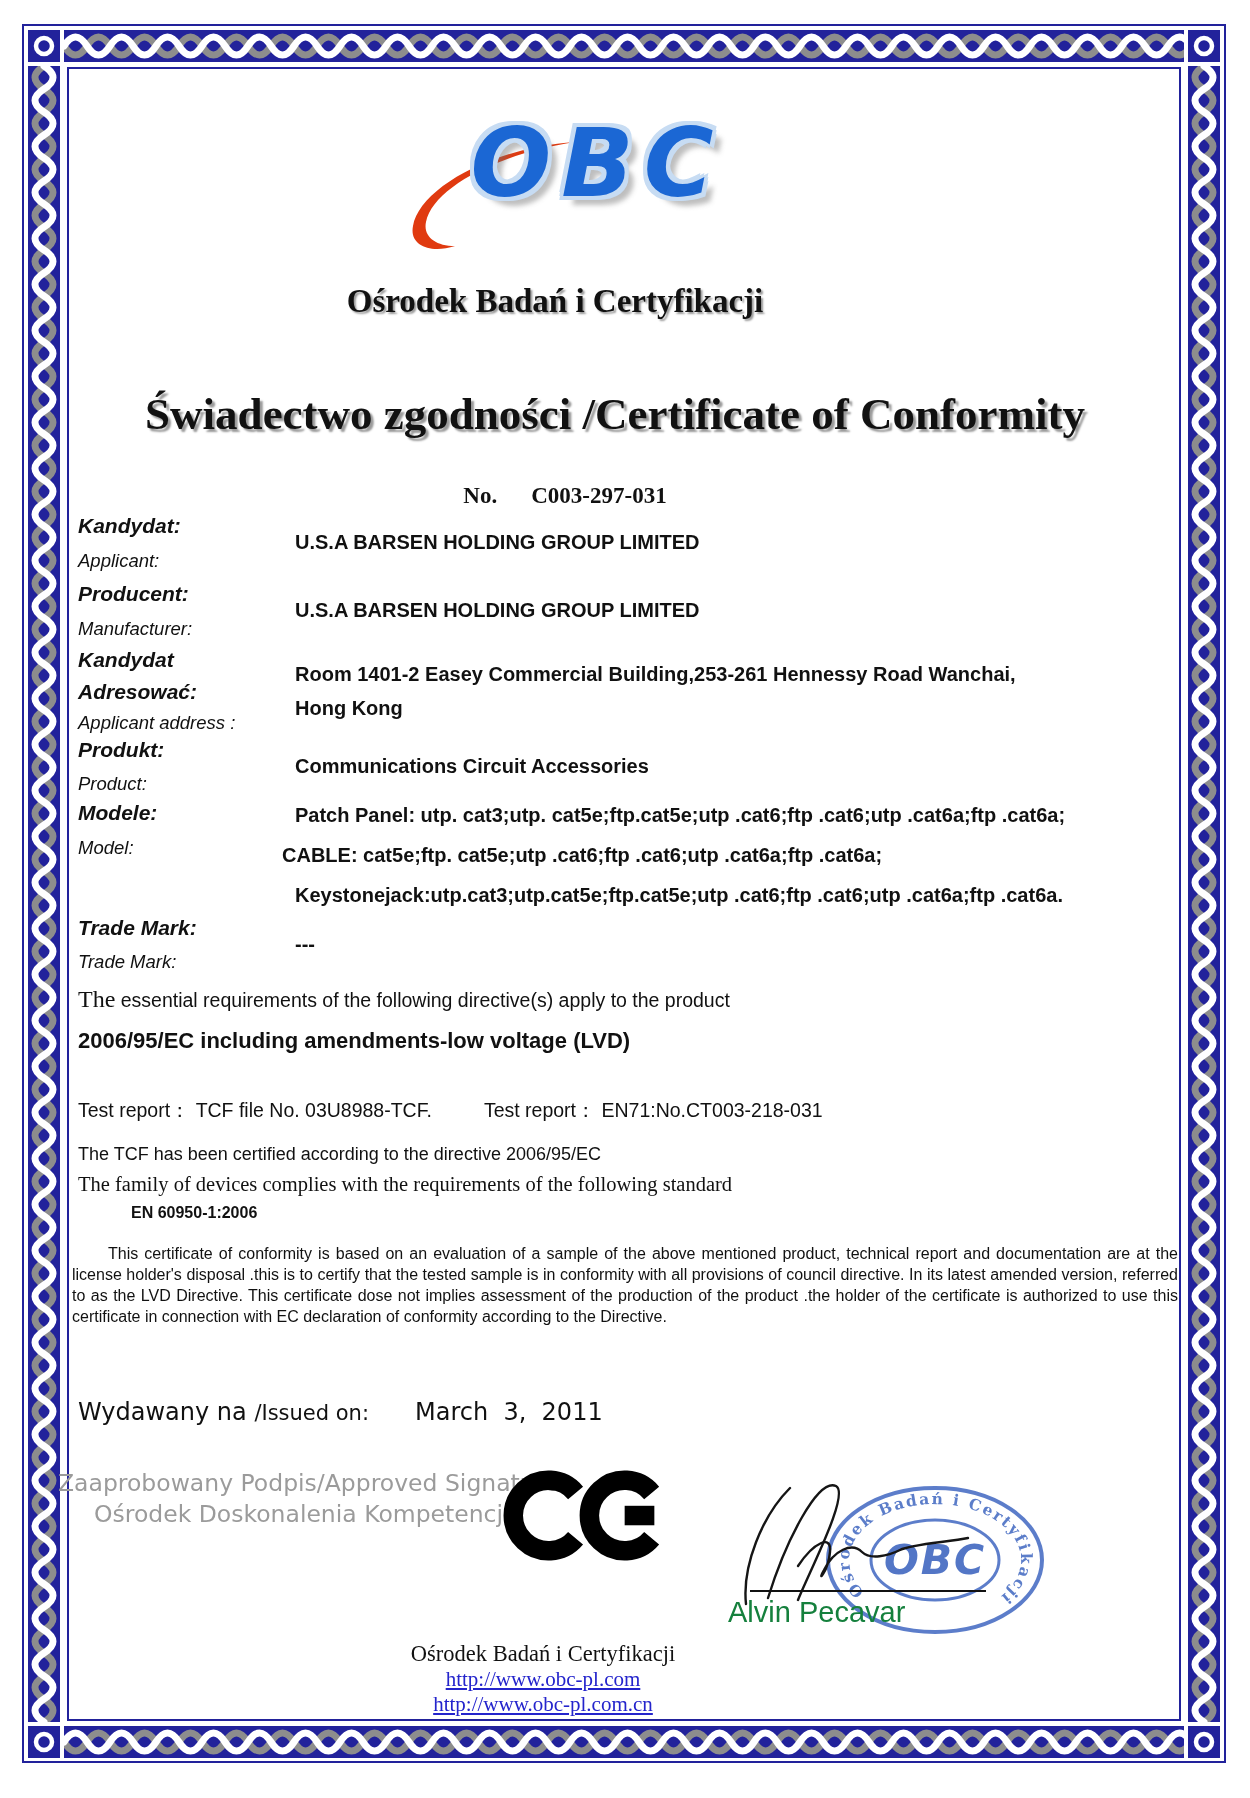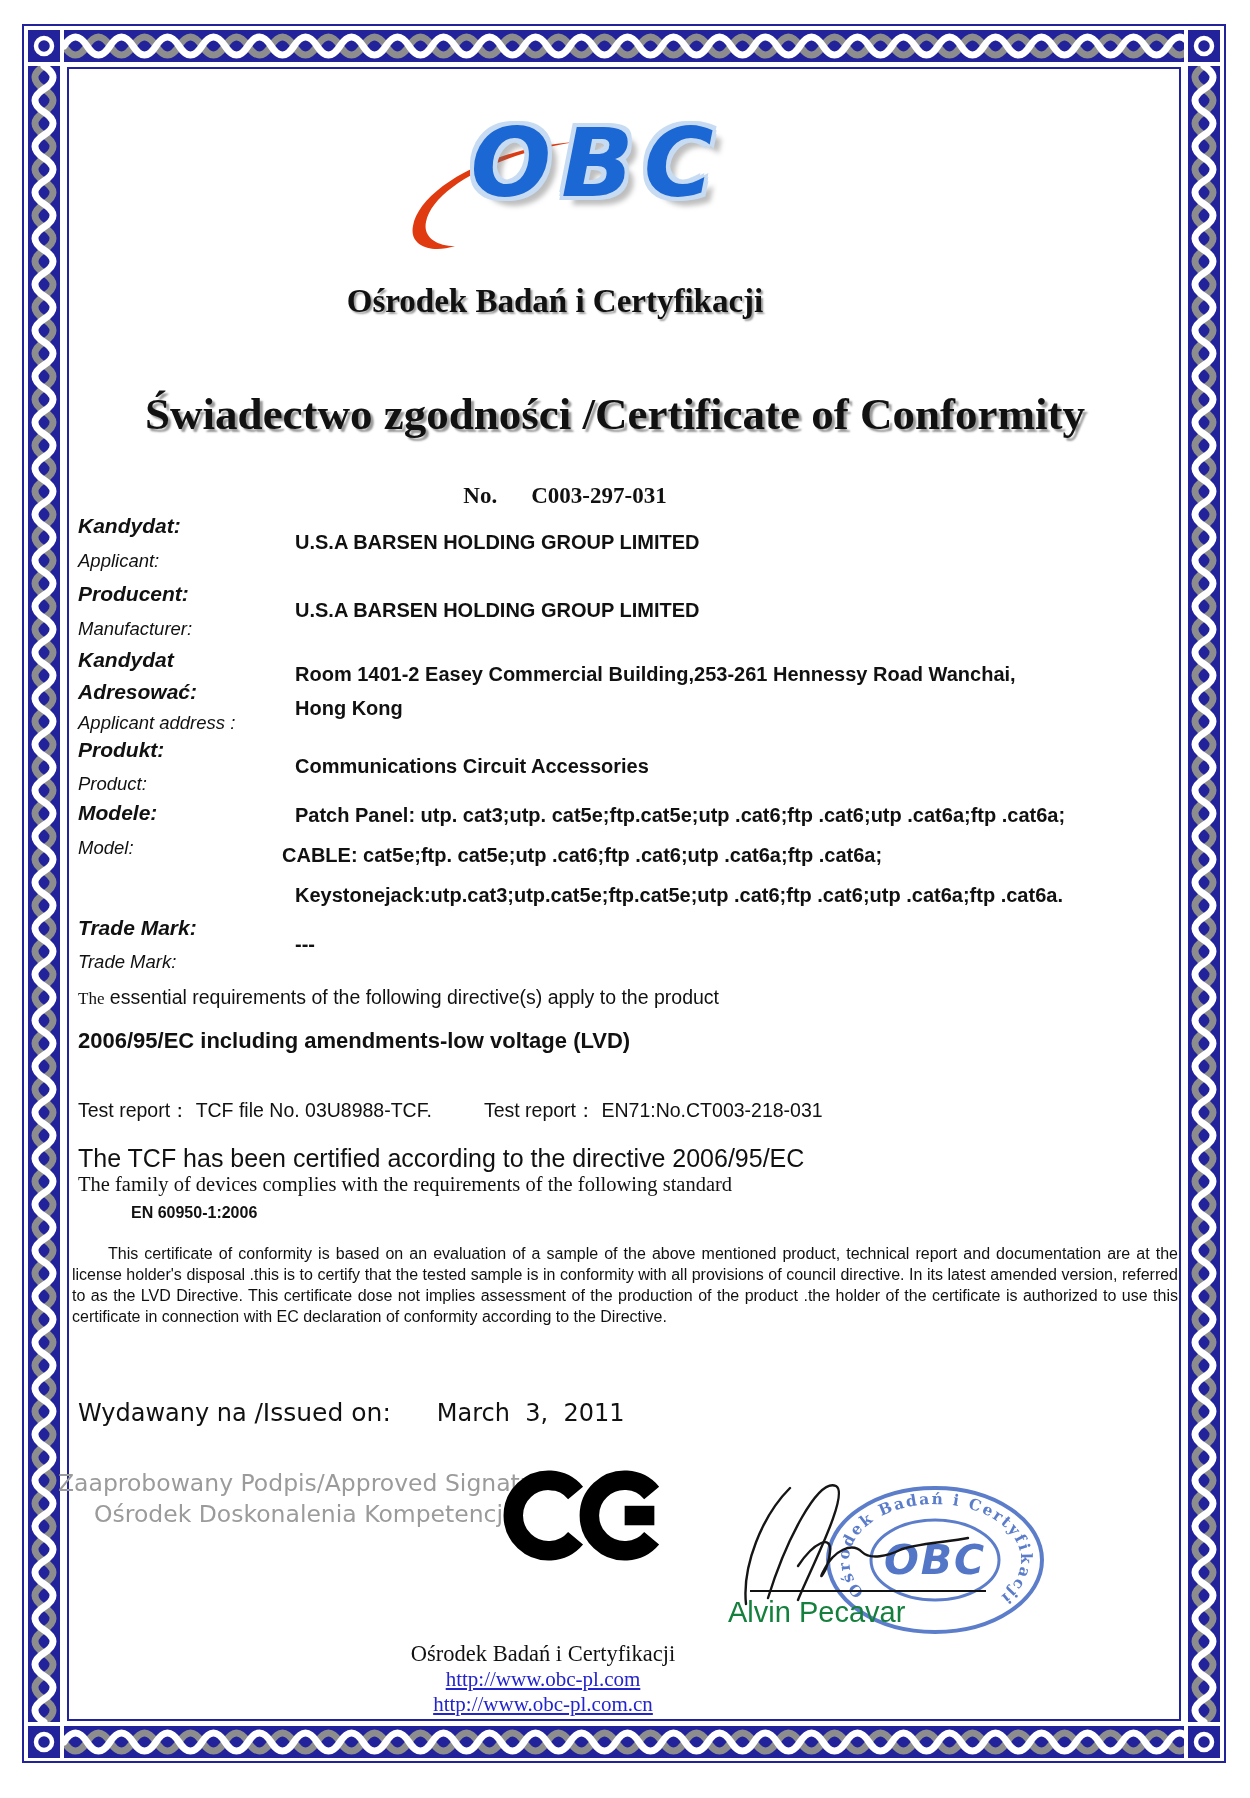--- a/index.html
+++ b/index.html
@@ -28,34 +28,34 @@
   .org-heading{top:283px;font-size:33px;text-shadow:2px 2px 2px #9a9a9a;transform:translateX(-70px);}
   .cert-title{top:388px;font-size:45px;text-shadow:3px 3px 2px #9a9a9a;transform:translateX(-10px);}
   .no-line{top:483px;font-size:23px;transform:translateX(-60px);}
   .no-line .gap{display:inline-block;width:34px;}
   
   .flabel{font-size:21px;font-weight:bold;font-style:italic;}
   .fsub{font-size:18.5px;font-style:italic;}
   .fval{font-size:20px;font-weight:bold;}
   
   .intro{font-size:19.5px;}
-  .intro .serifT{font-family:"Liberation Serif", serif;font-size:17px;}
+  .intro .serifT{font-family:"Liberation Serif", serif;font-size:24px;}
   .directive{font-size:22px;font-weight:bold;}
   .testline{font-size:19.5px;}
   .testline .t2{margin-left:52px;}
   .testline .tv{margin-left:6px;margin-top:22px;}
-  .tcfline{font-size:25px;}
+  .tcfline{font-size:18px;}
   .familyline{font-family:"Liberation Serif", serif;font-size:20.5px;}
   .standard{font-size:16px;font-weight:bold;}
   .paragraph{
     position:absolute;left:72px;top:1243px;width:1106px;
     font-size:16px;line-height:21px;text-align:justify;text-indent:36px;white-space:normal;
   }
   .issued{font-family:"DejaVu Sans", sans-serif;font-size:24px;}
-  .issued .en{font-size:25px;}
+  .issued .en{font-size:21px;}
   .issued .date{margin-left:46px;white-space:pre;}
   .approved{font-family:"DejaVu Sans", sans-serif;font-size:23.5px;color:#9b9b9b;line-height:31px;}
   .approved .ind{margin-left:36px;}
   .signer{font-size:29px;color:#15803d;}
   
   .footer{position:absolute;left:60px;top:1641px;width:1110px;text-align:center;transform:translateX(-72px);white-space:nowrap;}
   .footer .org{font-family:"Liberation Serif", serif;font-size:22.5px;color:#111;}
   .footer a{font-family:"Liberation Serif", serif;font-size:21px;color:#2424cc;text-decoration:underline;display:block;line-height:25px;}
   #stamp-svg{position:absolute;left:650px;top:1430px;pointer-events:none;}
   #ce-svg{position:absolute;left:502px;top:1458px;}

